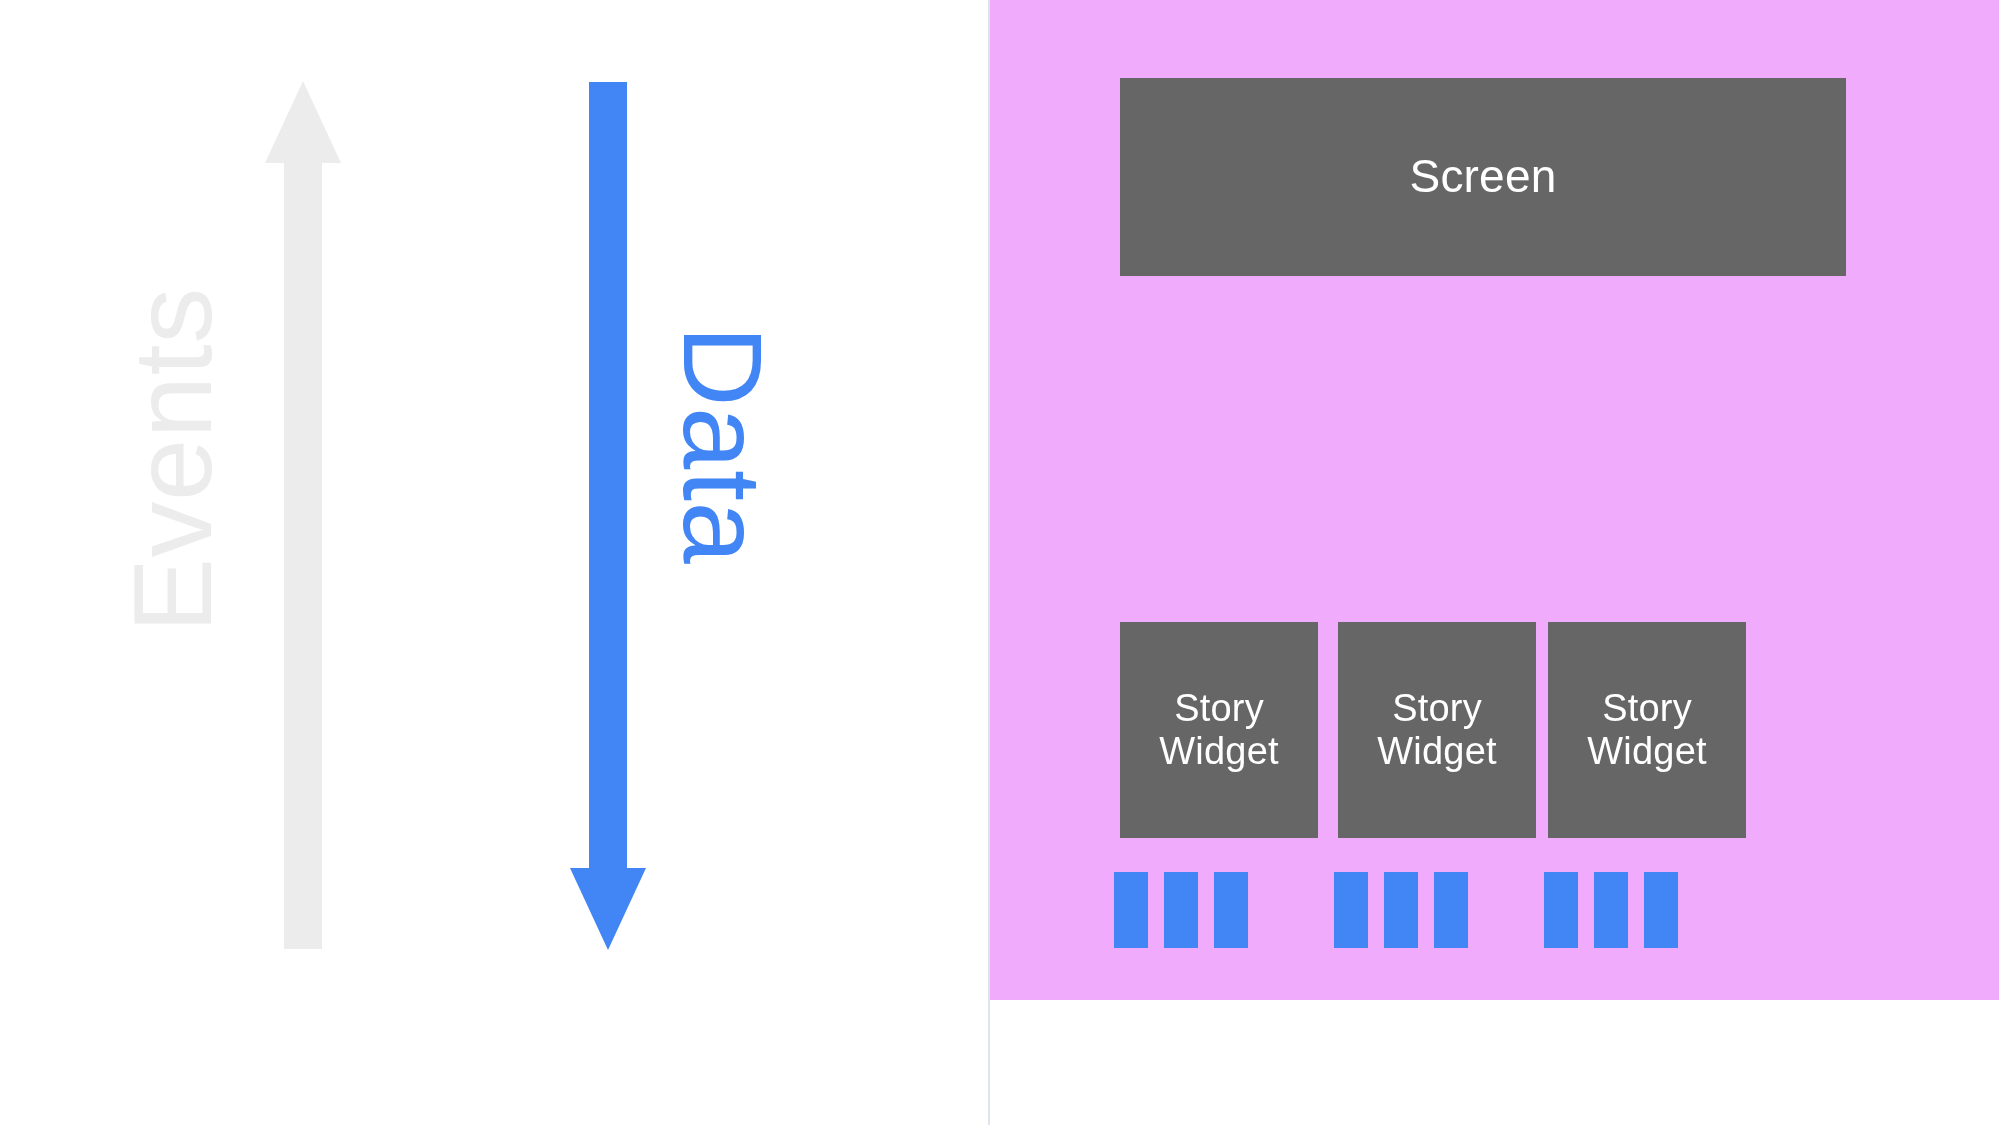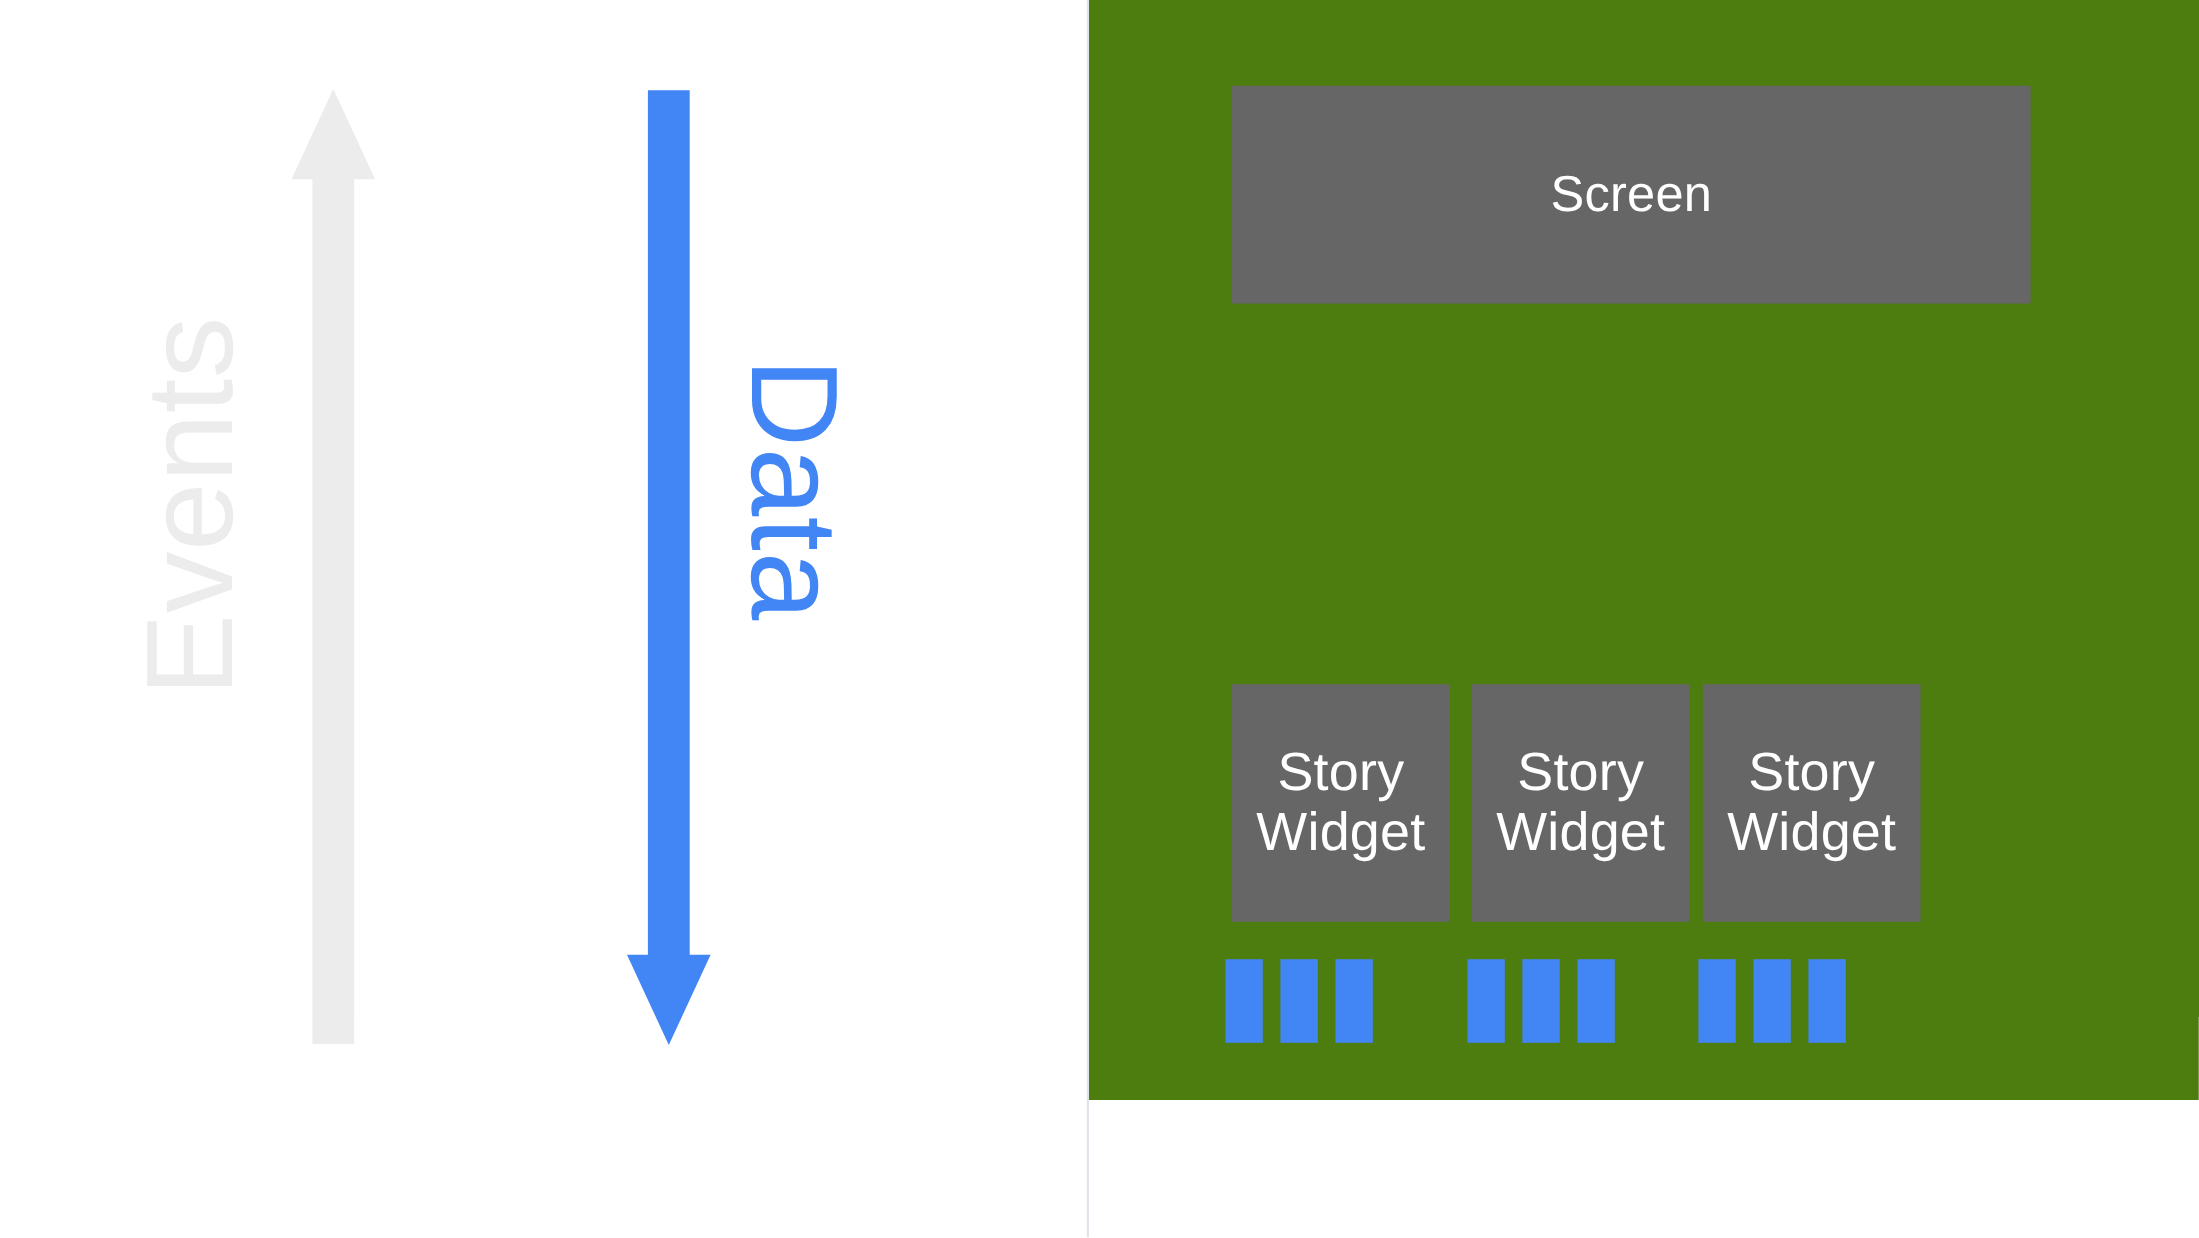--- a/index.html
+++ b/index.html
@@ -55,21 +55,21 @@
     transform: translate(-50%, -50%) rotate(90deg);
   }
 
   
   .right-pane {
     position: absolute;
     left: 990px;
     top: 0;
     width: 1009px;
     height: 1000px;
-    background: #4d7c0f;
+    background: #f0abfc;
   }
   .pane-divider {
     position: absolute;
     left: 988px;
     top: 0;
     width: 2px;
     height: 1125px;
     background: #dfe3ea;
   }
 
@@ -83,21 +83,21 @@
     text-align: center;
     font-weight: 400;
     line-height: 1.12;
   }
 
   .node-box.wide {
     font-size: 46px;
     letter-spacing: 0.2px;
   }
   .node-box.story {
-    font-size: 49px;
+    font-size: 38px;
     letter-spacing: 0.2px;
   }
 
   #screen-box   { left: 130px; top: 78px;  width: 726px; height: 198px; }
   #newsfeed-box { left: 130px; top: 342px; width: 726px; height: 213px; }
 
   .story-row {
     position: absolute;
     left: 130px;
     top: 622px;

